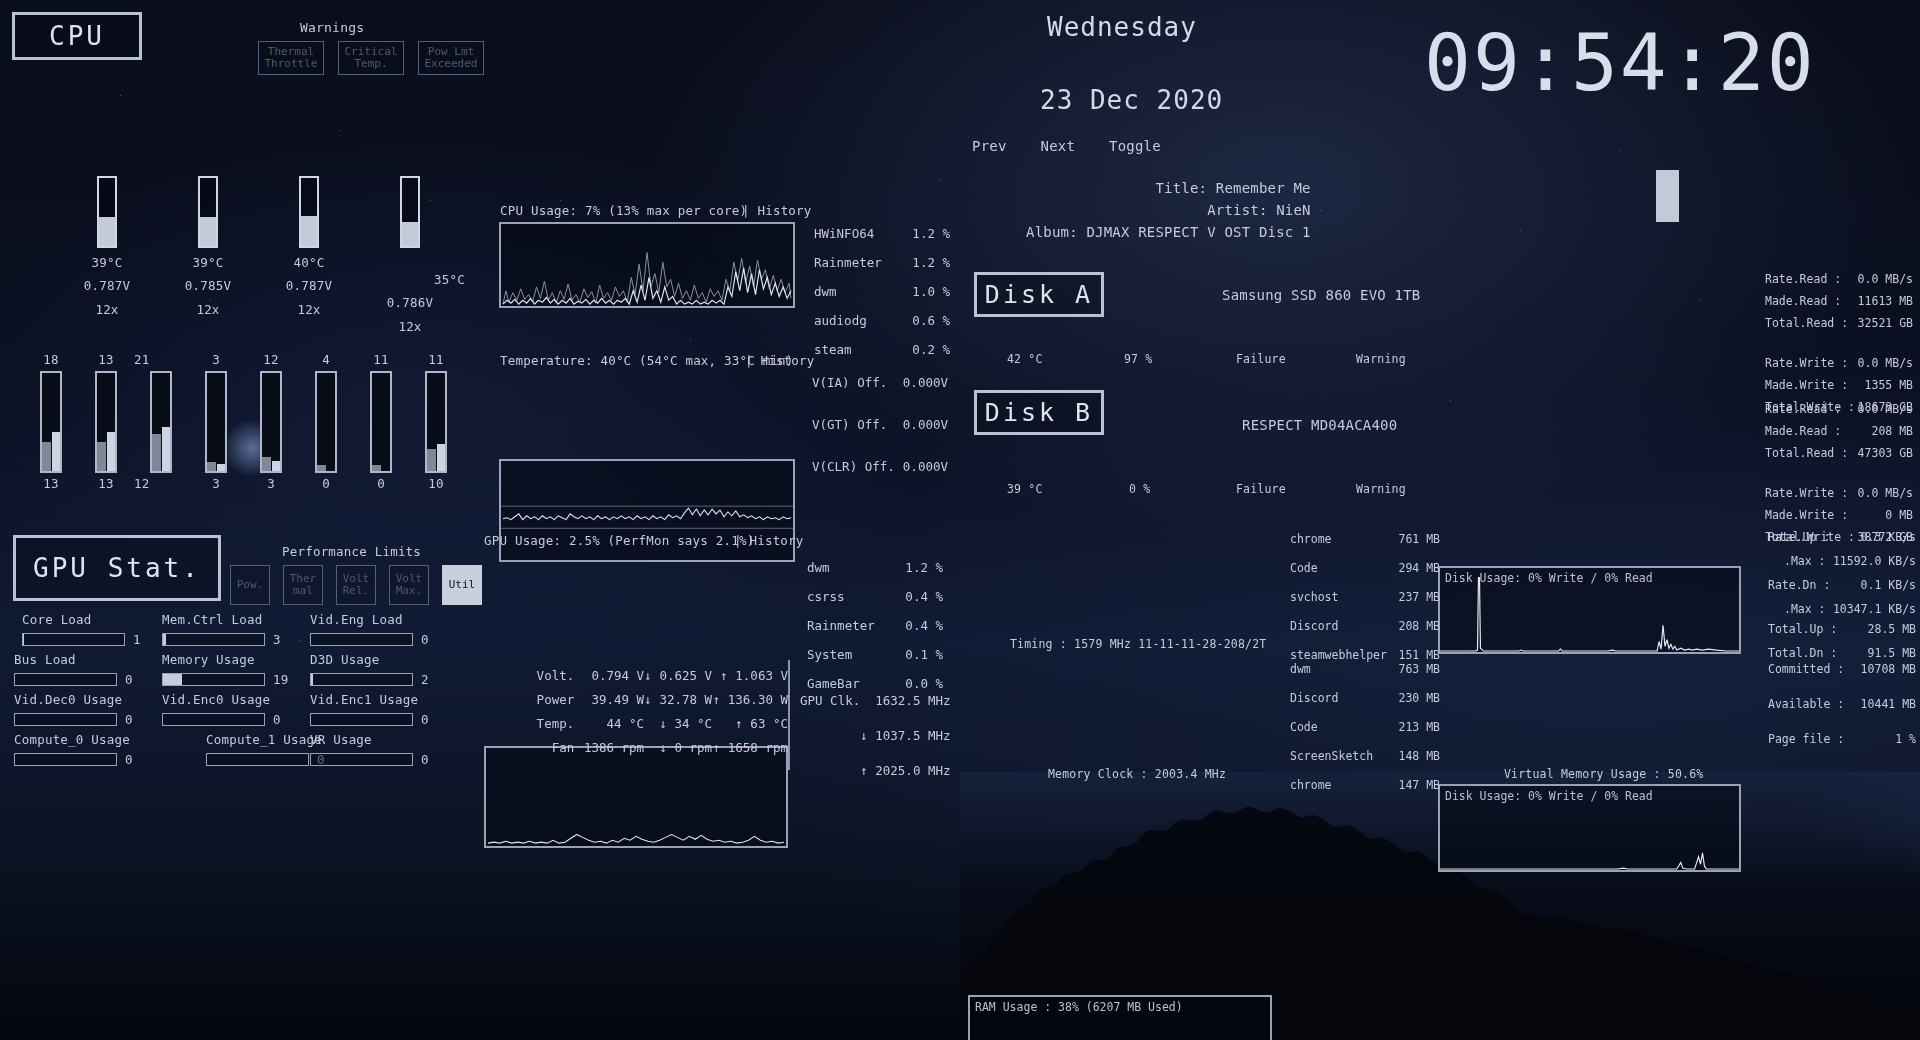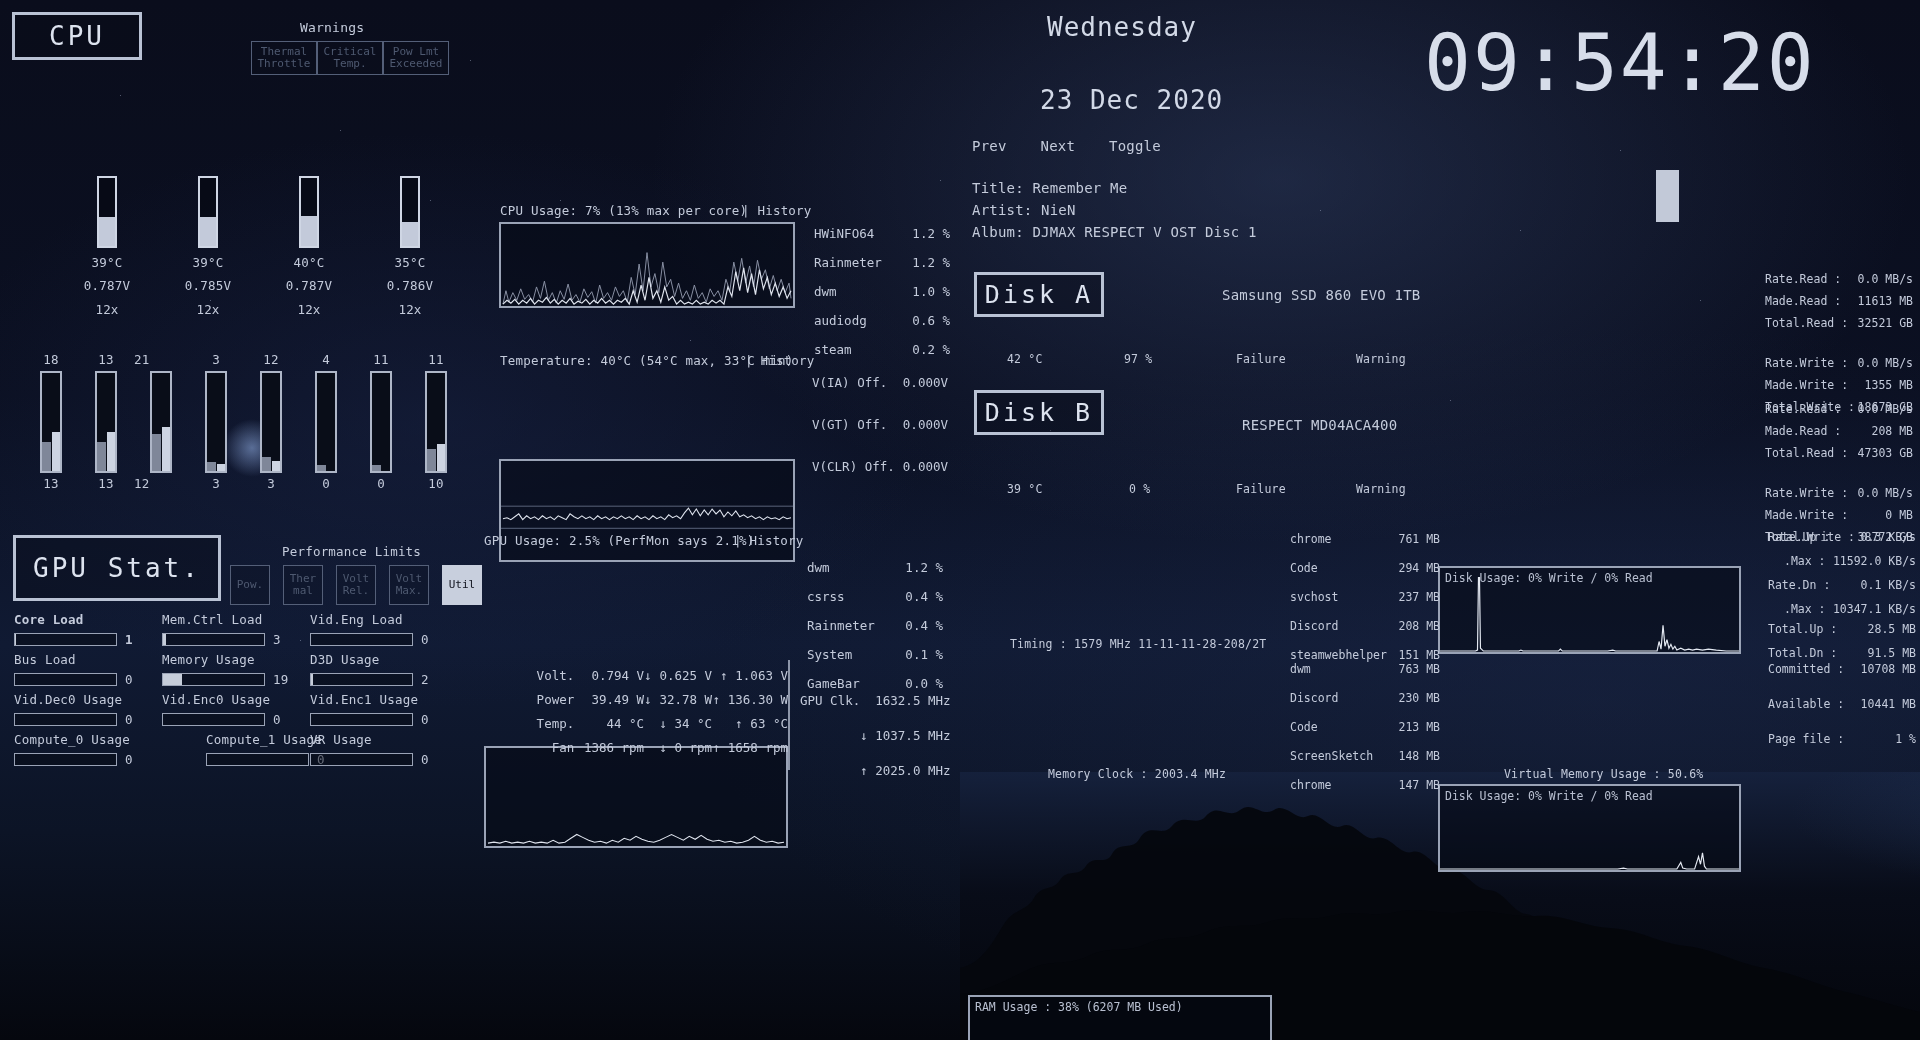--- a/index.html
+++ b/index.html
@@ -91,21 +91,21 @@
 <div id="glow"></div>
 
 <div class="layer">
 
   <div class="big-box abs" style="left:12px;top:12px;width:124px;height:42px;font-size:26px;">
     <span>CPU</span>
   </div>
 
   <div class="abs lbl" style="left:300px;top:20px;font-size:13px;">Warnings</div>
 
-  <div class="abs" style="left:235px;top:41px;display:flex;padding-left:16px;">
+  <div class="abs" style="left:242px;top:41px;display:flex;gap:14px;padding-left:16px;">
     <div class="wbox" style="width:58px;">Thermal
 Throttle</div>
     <div class="wbox" style="width:58px;">Critical
 Temp.</div>
     <div class="wbox" style="width:58px;">Pow Lmt
 Exceeded</div>
   </div>
 
   <div class="abs" style="left:52px;top:176px;">
     <div class="abs" style="left:0px;top:0;width:110px;text-align:center;">
@@ -129,21 +129,21 @@
         <i style="height:44%"></i>
         </div>
       <div class="lbl" style="margin-top:7px;">40°C</div>
       <div class="lbl" style="margin-top:8px;">0.787V</div>
       <div class="lbl" style="margin-top:9px;">12x</div>
     </div>
     <div class="abs" style="left:303px;top:0;width:110px;text-align:center;">
       <div class="therm" style="margin:0 auto;width:20px;height:72px;">
         <i style="height:35%"></i>
         </div>
-      <div class="lbl" style="margin-top:7px;">35°C</div>
+      <div class="lbl" style="margin-top:24px;text-align:right;">35°C</div>
       <div class="lbl" style="margin-top:8px;">0.786V</div>
       <div class="lbl" style="margin-top:9px;">12x</div>
     </div>
   </div>
 
   <div class="abs" style="left:24px;top:352px;">
     <div class="abs" style="left:0px;width:54px;text-align:center;">
       <div class="lbl">18</div>
       <div class="corebar" style="margin:4px auto 0;width:22px;height:102px;">
         <span class="a" style="height:30%"></span>
@@ -281,21 +281,21 @@
     <div class="wbox" style="width:32px;height:30px;display:flex;align-items:center;justify-content:center;">Ther
 mal</div>
     <div class="wbox" style="width:32px;height:30px;display:flex;align-items:center;justify-content:center;">Volt
 Rel.</div>
     <div class="wbox" style="width:32px;height:30px;display:flex;align-items:center;justify-content:center;">Volt
 Max.</div>
     <div class="wbox on" style="width:32px;height:30px;display:flex;align-items:center;justify-content:center;">Util</div>
   </div>
 
   <div class="abs" style="left:14px;top:612px;width:460px;">
-    <div class="abs" style="left:0px;top:0px;width:150px;font-weight:bold;">
+    <div class="abs" style="left:8px;top:0px;width:150px;">
       <div class="lbl">Core Load</div>
       <div style="display:flex;align-items:center;gap:8px;margin-top:5px;">
         <div class="hbar" style="width:103px;">
             <i style="width:1%"></i>
           </div>
         <span class="lbl">1</span>
         </div>
     </div>
     <div class="abs" style="left:148px;top:0px;width:150px;">
       <div class="lbl">Mem.Ctrl Load</div>
@@ -486,21 +486,21 @@
   <div class="abs" style="left:1040px;top:85px;font-size:26px;color:#d2d9e7;letter-spacing:1px;">23 Dec 2020</div>
 
   <div class="abs" id="clock" style="left:1424px;top:18px;">09:54:20</div>
 
   <div class="abs" style="left:972px;top:138px;display:flex;gap:34px;">
     <span class="lbl" style="font-size:14px;">Prev</span>
     <span class="lbl" style="font-size:14px;">Next</span>
     <span class="lbl" style="font-size:14px;">Toggle</span>
   </div>
 
-  <div class="abs" style="left:972px;top:180px;">
+  <div class="abs" style="left:1026px;top:180px;text-align:right;">
     <div class="lbl" style="font-size:14px;margin-bottom:6px;">Title: Remember Me</div>
     <div class="lbl" style="font-size:14px;margin-bottom:6px;">Artist: NieN</div>
     <div class="lbl" style="font-size:14px;">Album: DJMAX RESPECT V OST Disc 1</div>
   </div>
 
   <div class="abs" style="left:1656px;top:170px;width:23px;height:52px;background:#c2c9d8;"></div>
 
   <div class="big-box abs" style="left:974px;top:272px;width:124px;height:39px;font-size:25px;border-width:3px;">
     <span>Disk A</span>
   </div>

